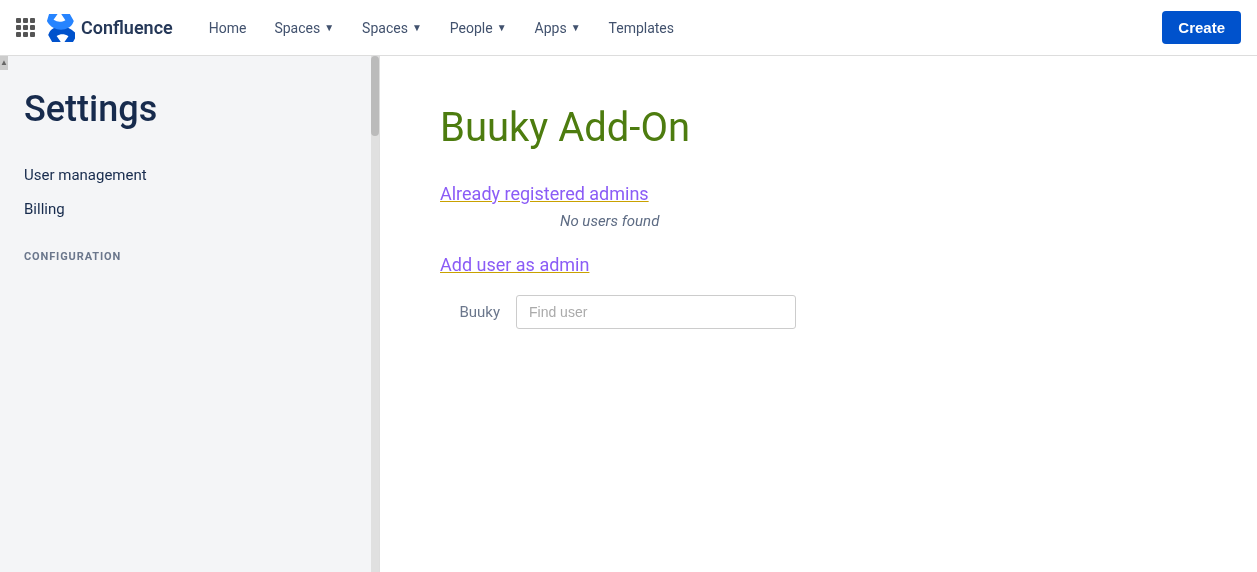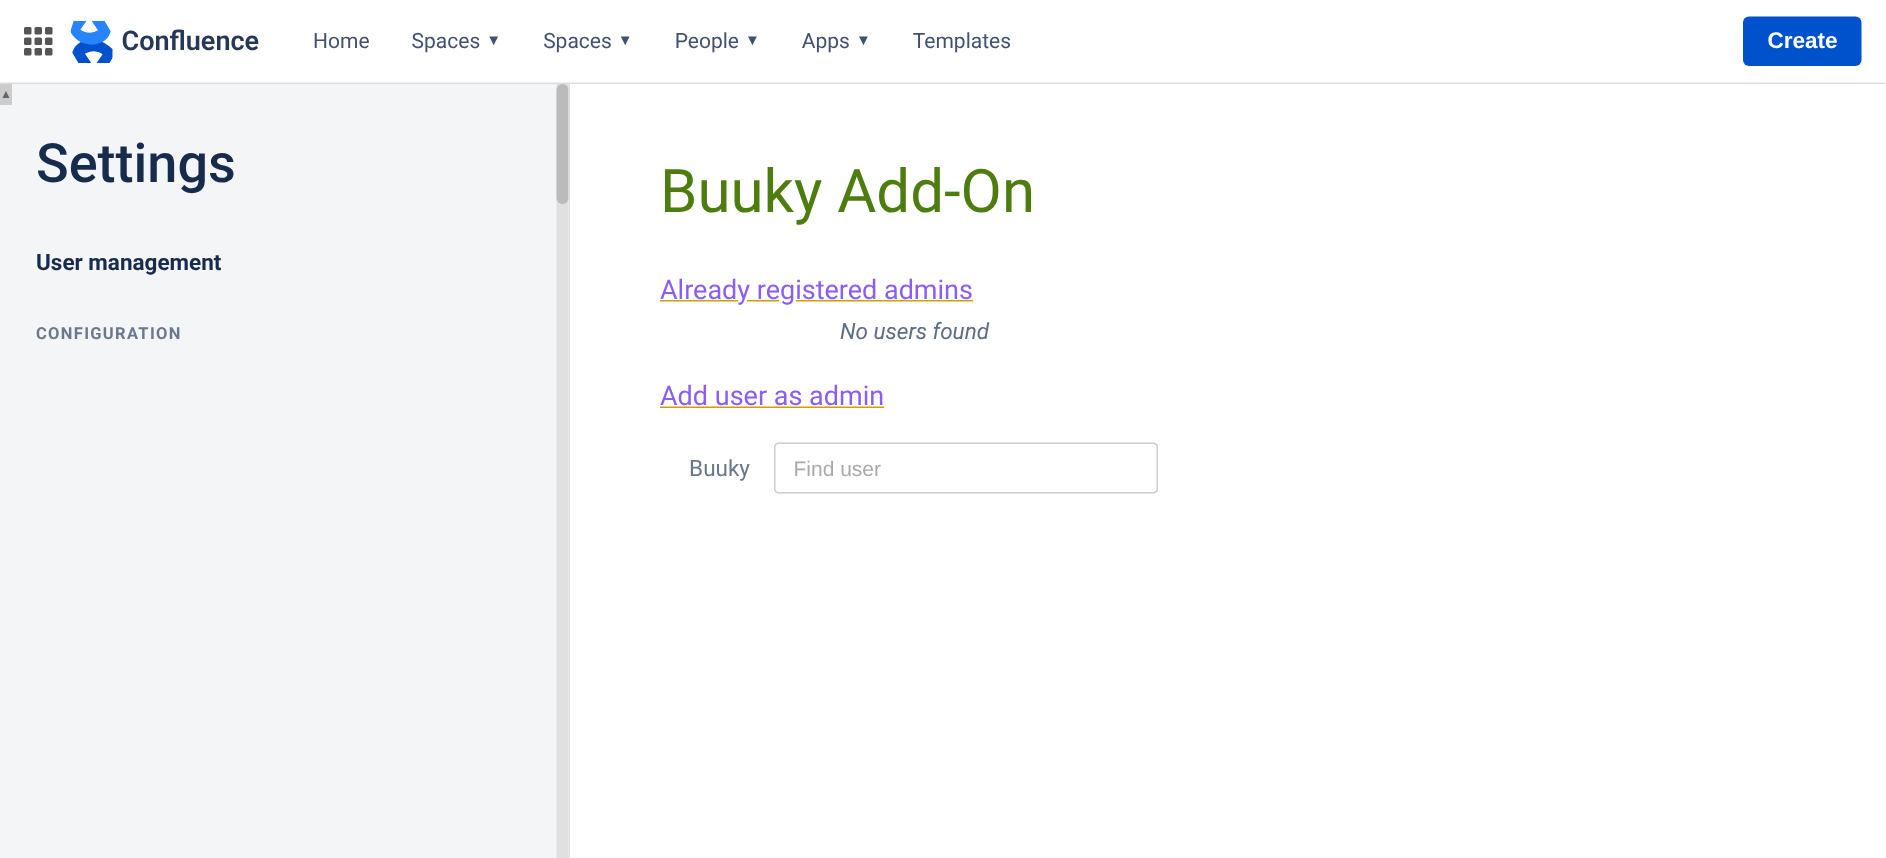--- a/index.html
+++ b/index.html
@@ -97,21 +97,20 @@
       letter-spacing: 0.08em;
       text-transform: uppercase;
       margin-bottom: 10px;
     }
     .sidebar-item {
       font-size: 15px;
       color: #172b4d;
       padding: 8px 0;
       cursor: pointer;
       border-radius: 3px;
-      font-weight: bold;
     }
     .sidebar-section {
       margin-bottom: 24px;
     }
 
     
     .scrollbar-track {
       position: absolute;
       right: 0;
       top: 0;
@@ -180,21 +179,21 @@
       margin-top: 12px;
       gap: 16px;
     }
     .form-label {
       font-size: 15px;
       color: #6b778c;
       min-width: 60px;
       text-align: right;
     }
     .form-input {
-      width: 256px;
+      width: 280px;
       padding: 8px 12px;
       border: 1px solid #ccc;
       border-radius: 3px;
       font-size: 14px;
       color: #172b4d;
       outline: none;
     }
     .form-input::placeholder { color: #aaa; }
   </style>
 </head>
@@ -254,20 +253,21 @@
   <aside class="sidebar">
     <div class="scrollbar-arrow">▲</div>
     <div class="scrollbar-track">
       <div class="scrollbar-thumb"></div>
     </div>
 
     <h1 class="sidebar-title">Settings</h1>
 
     <div class="sidebar-section">
       <div class="sidebar-item">User management</div>
+      <div class="sidebar-item">Billing</div>
     </div>
 
     <div class="sidebar-section">
       <div class="sidebar-section-label">CONFIGURATION</div>
     </div>
   </aside>
 
   <main class="main-content">
     <h1 class="page-title">Buuky Add-On</h1>
 

